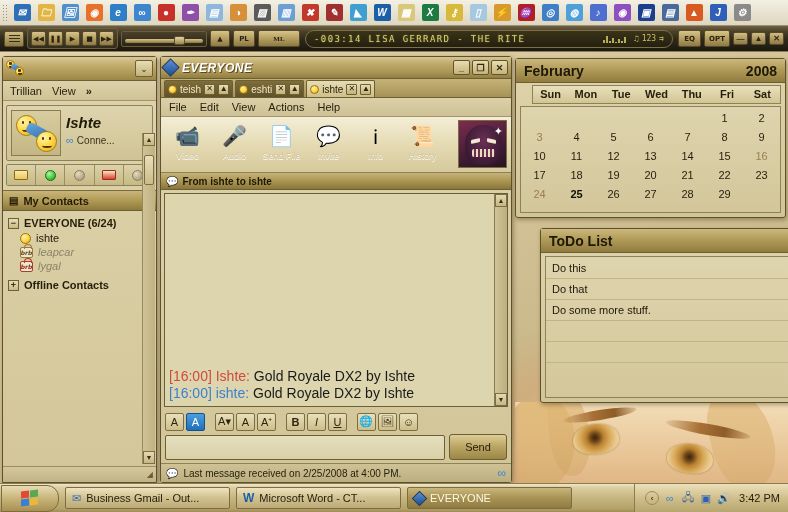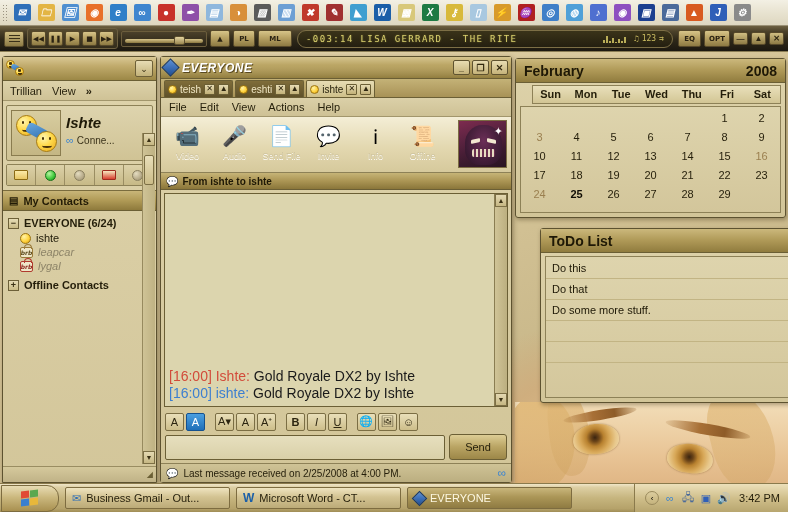--- a/index.html
+++ b/index.html
@@ -601,21 +601,21 @@
     <div class="pl-btn">▶</div>
     <div class="pl-btn">■</div>
     <div class="pl-btn">▶▶</div>
   </div>
   <div id="pl-slider">
     <div class="track"></div>
     <div class="knob"></div>
   </div>
   <div class="pl-btn" style="width:20px;height:17px;">▲</div>
   <div class="pl-btn" style="width:22px;height:17px;">PL</div>
-  <div class="pl-btn" style="width:34px;height:17px;">ML</div>
+  <div class="pl-btn" style="width:42px;height:17px;font-family:Liberation Serif, serif;">ML</div>
   <div id="pl-display">
     <span id="pl-track">-003:14  LISA GERRARD  -  THE RITE</span>
     <span id="pl-vis">
       <i style="height:3px"></i>
         <i style="height:7px"></i>
         <i style="height:2px"></i>
         <i style="height:5px"></i>
       <i style="height:1px"></i>
         <i style="height:4px"></i>
         <i style="height:2px"></i>
@@ -787,21 +787,21 @@
         <div class="tb-item">
           <span class="tb-glyph">💬</span>
           <span class="tb-label">Invite</span>
         </div>
         <div class="tb-item">
           <span class="tb-glyph">ℹ</span>
           <span class="tb-label">Info</span>
         </div>
         <div class="tb-item">
           <span class="tb-glyph">📜</span>
-          <span class="tb-label">Offline</span>
+          <span class="tb-label">History</span>
         </div>
       </div>
     <div id="tb-avatar">
       <div style="position:absolute;left:6px;top:4px;width:37px;height:40px;background:radial-gradient(ellipse at 50% 40%,#6b2f57 0%,#48203d 50%,#2b1427 100%);border-radius:46% 46% 38% 38%;"></div>
       <div style="position:absolute;left:12px;top:18px;width:9px;height:4px;background:#f2e8d0;transform:skewY(-12deg);border-radius:1px;"></div>
       <div style="position:absolute;left:28px;top:18px;width:9px;height:4px;background:#f2e8d0;transform:skewY(12deg);border-radius:1px;"></div>
       <div style="position:absolute;left:13px;top:28px;width:23px;height:8px;background:repeating-linear-gradient(90deg,#e8ddc2 0 2px,#6b3050 2px 4px);border-radius:2px;"></div>
       <div style="position:absolute;right:3px;top:5px;color:#fff;font-size:11px;line-height:1;">✦</div>
     </div>
   </div>

